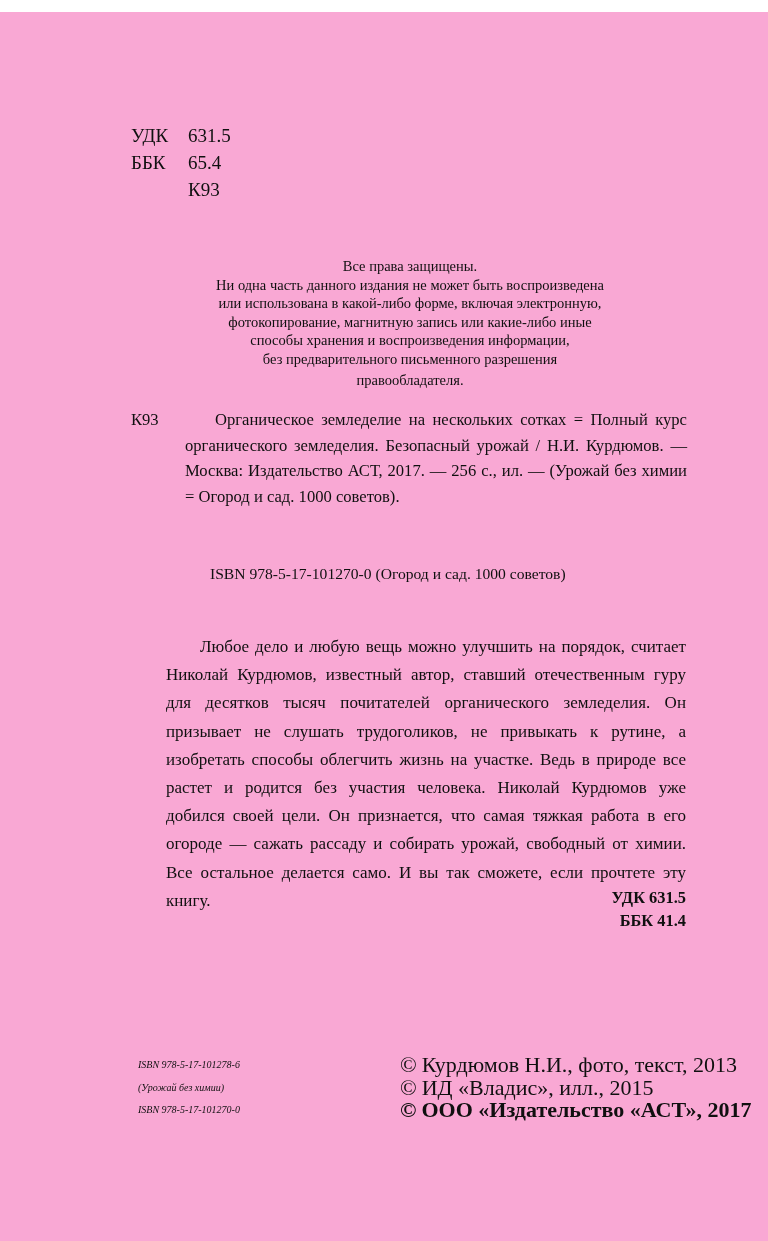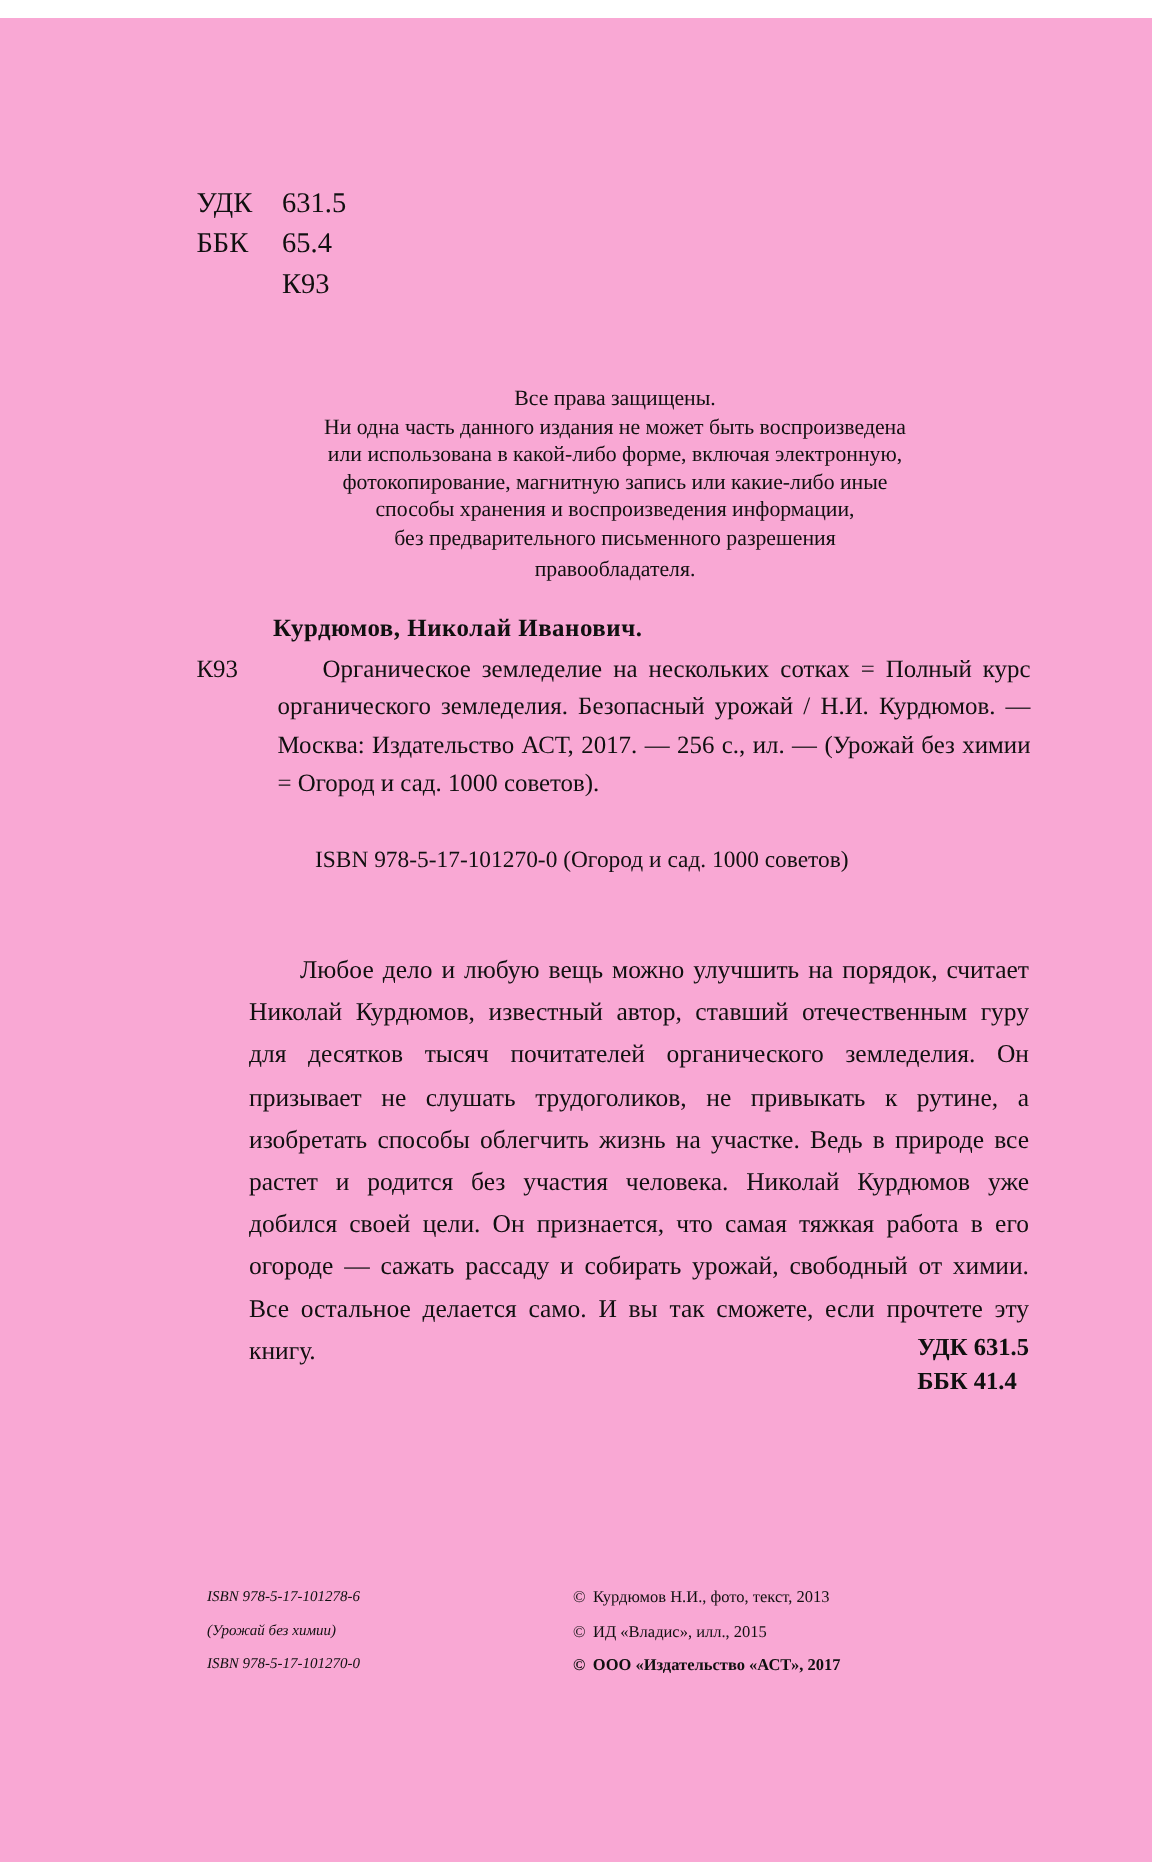--- a/index.html
+++ b/index.html
@@ -109,40 +109,40 @@
     text-align: justify;
     text-indent: 34px;
     text-align-last: left;
   }
 
   
   .class-codes-bottom {
     position: absolute;
     right: 82px;
     top: 874px;
-    text-align: left;
+    text-align: right;
     font-weight: bold;
     font-size: 16.4px;
     line-height: 23px;
   }
 
   
   .footer-left {
     position: absolute;
     left: 138px;
     top: 1042px;
     font-size: 10px;
     line-height: 22.6px;
     font-style: italic;
   }
   .footer-right {
     position: absolute;
-    left: 382px;
+    left: 400px;
     top: 1042px;
-    font-size: 11px;
+    font-size: 22px;
     line-height: 22.6px;
   }
   .footer-right .line {
     white-space: nowrap;
   }
   .footer-right .line.bold {
     font-weight: bold;
   }
   .footer-right .mark {
     display: inline-block;
@@ -173,21 +173,20 @@
     <div>Все права защищены.</div>
     <div>Ни одна часть данного издания не может быть воспроизведена</div>
     <div>или использована в какой-либо форме, включая электронную,</div>
     <div>фотокопирование, магнитную запись или какие-либо иные</div>
     <div>способы хранения и воспроизведения информации,</div>
     <div>без предварительного письменного разрешения</div>
     <div class="last">правообладателя.</div>
   </div>
 
   <div class="biblio">
-    <div class="author">Курдюмов, Николай Иванович.</div>
     <div class="body">
       <span class="sigla">К93</span>
       <div class="desc">Органическое земледелие на нескольких сотках = Полный курс органического земледелия. Безопасный урожай / Н.И. Курдюмов. — Москва: Издательство АСТ, 2017. — 256 с., ил. — (Урожай без химии = Огород и сад. 1000 советов).</div>
     </div>
   </div>
 
   <div class="isbn-mid">
     <div>ISBN 978-5-17-101270-0 (Огород и сад. 1000 советов)</div>
   </div>
 

